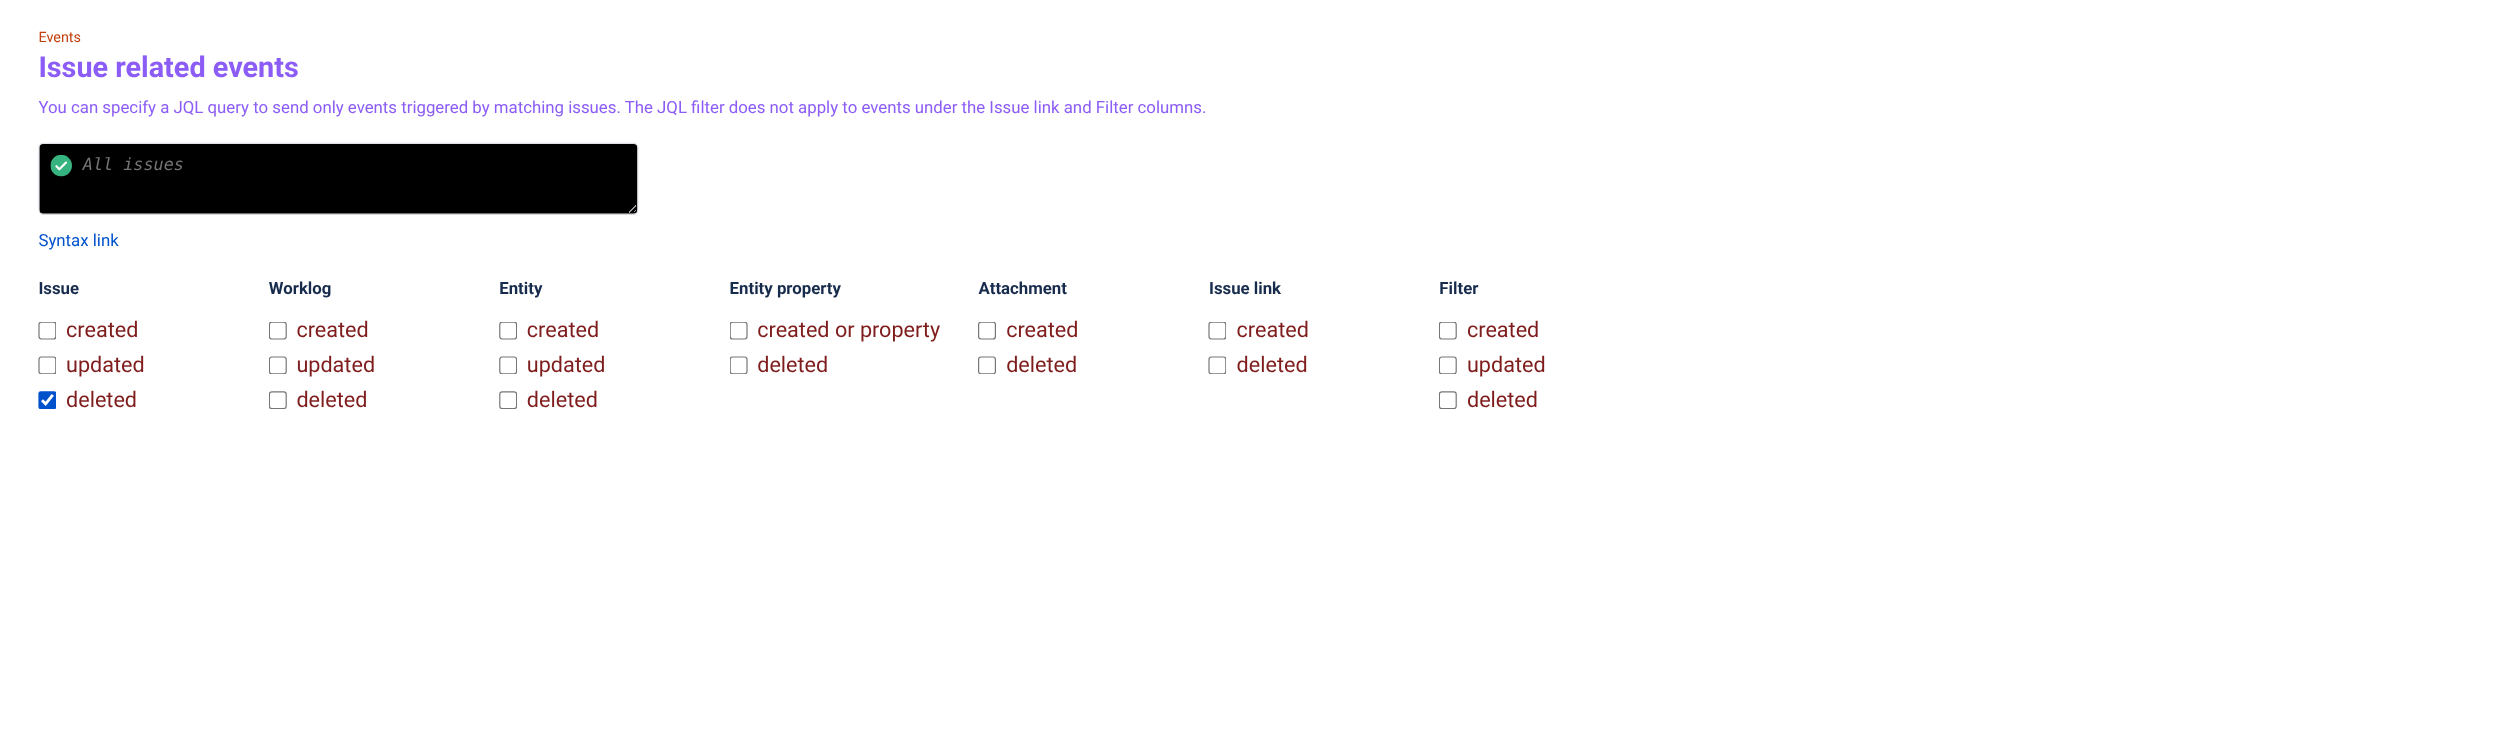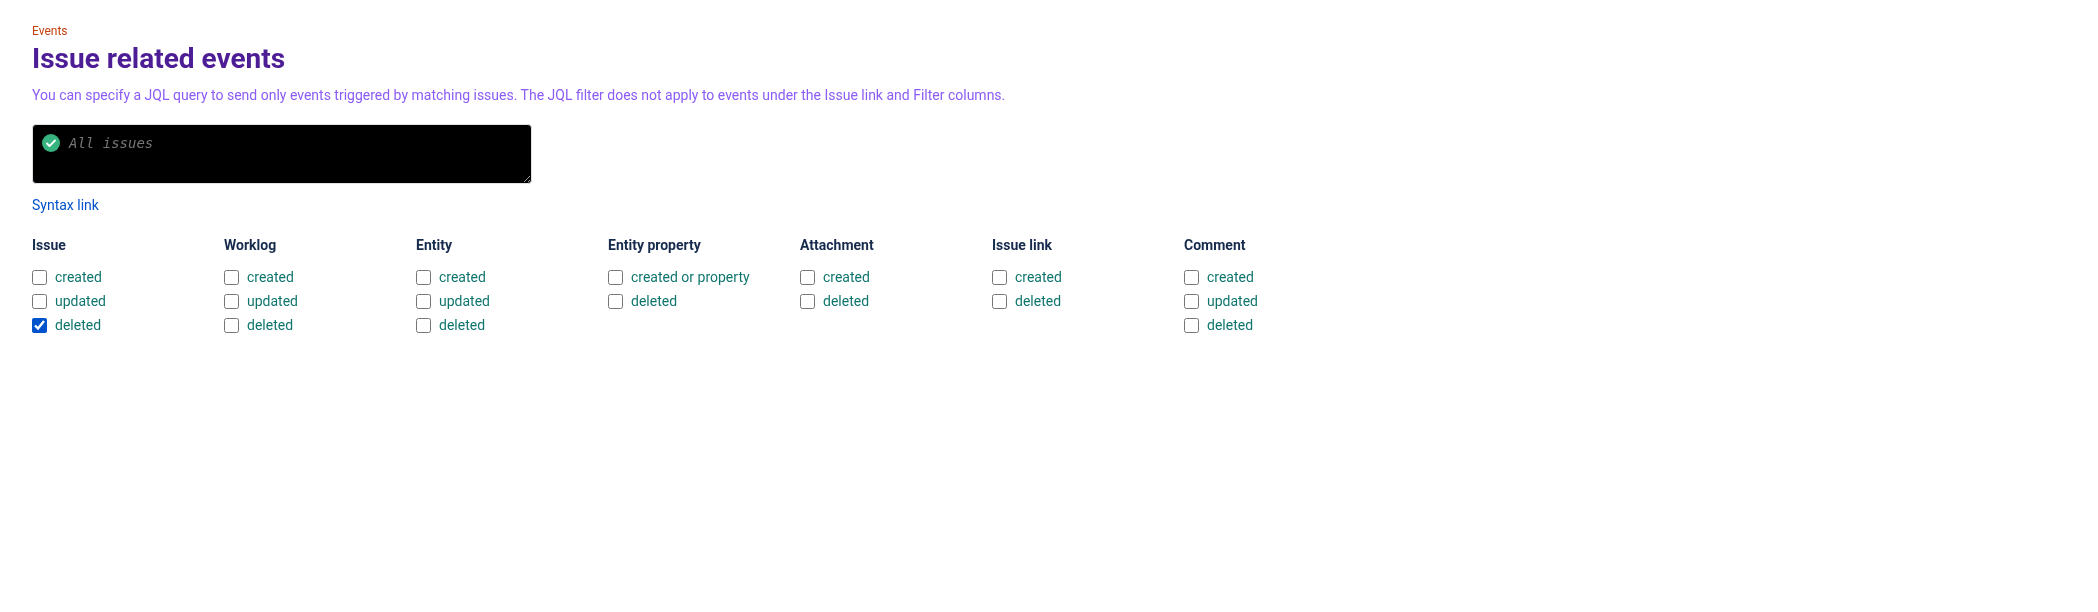--- a/index.html
+++ b/index.html
@@ -10,23 +10,23 @@
       padding: 24px 32px;
       font-size: 14px;
     }
     .section-label {
       font-size: 12px;
       color: #c2410c;
       margin-bottom: 4px;
       font-weight: 400;
     }
     .page-title {
-      font-size: 28px;
+      font-size: 24px;
       font-weight: 700;
-      color: #4c1d95;
+      color: #8b5cf6;
       margin-bottom: 10px;
     }
     .description {
       font-size: 14px;
       color: #8b5cf6;
       margin-bottom: 18px;
       line-height: 1.5;
     }
     .jql-input-wrapper {
       position: relative;
@@ -88,22 +88,22 @@
       color: #172b4d;
     }
     .checkbox-item input[type="checkbox"] {
       width: 15px;
       height: 15px;
       cursor: pointer;
       accent-color: #0052cc;
       flex-shrink: 0;
     }
     .checkbox-label {
-      font-size: 14px;
-      color: #0f766e;
+      font-size: 18px;
+      color: #7f1d1d;
     }
   </style>
 </head>
 <body>
 
 
 
 
 <div class="section-label">Events</div>
 
@@ -200,21 +200,21 @@
       <div class="checkbox-item">
         <input type="checkbox" style="">
         <span class="checkbox-label">created</span>
       </div>
       <div class="checkbox-item">
         <input type="checkbox" style="">
         <span class="checkbox-label">deleted</span>
       </div>
     </div>
     <div class="event-column">
-      <div class="column-header">Comment</div>
+      <div class="column-header">Filter</div>
       <div class="checkbox-item">
         <input type="checkbox" style="">
         <span class="checkbox-label">created</span>
       </div>
       <div class="checkbox-item">
         <input type="checkbox" style="">
         <span class="checkbox-label">updated</span>
       </div>
       <div class="checkbox-item">
         <input type="checkbox" style="">

